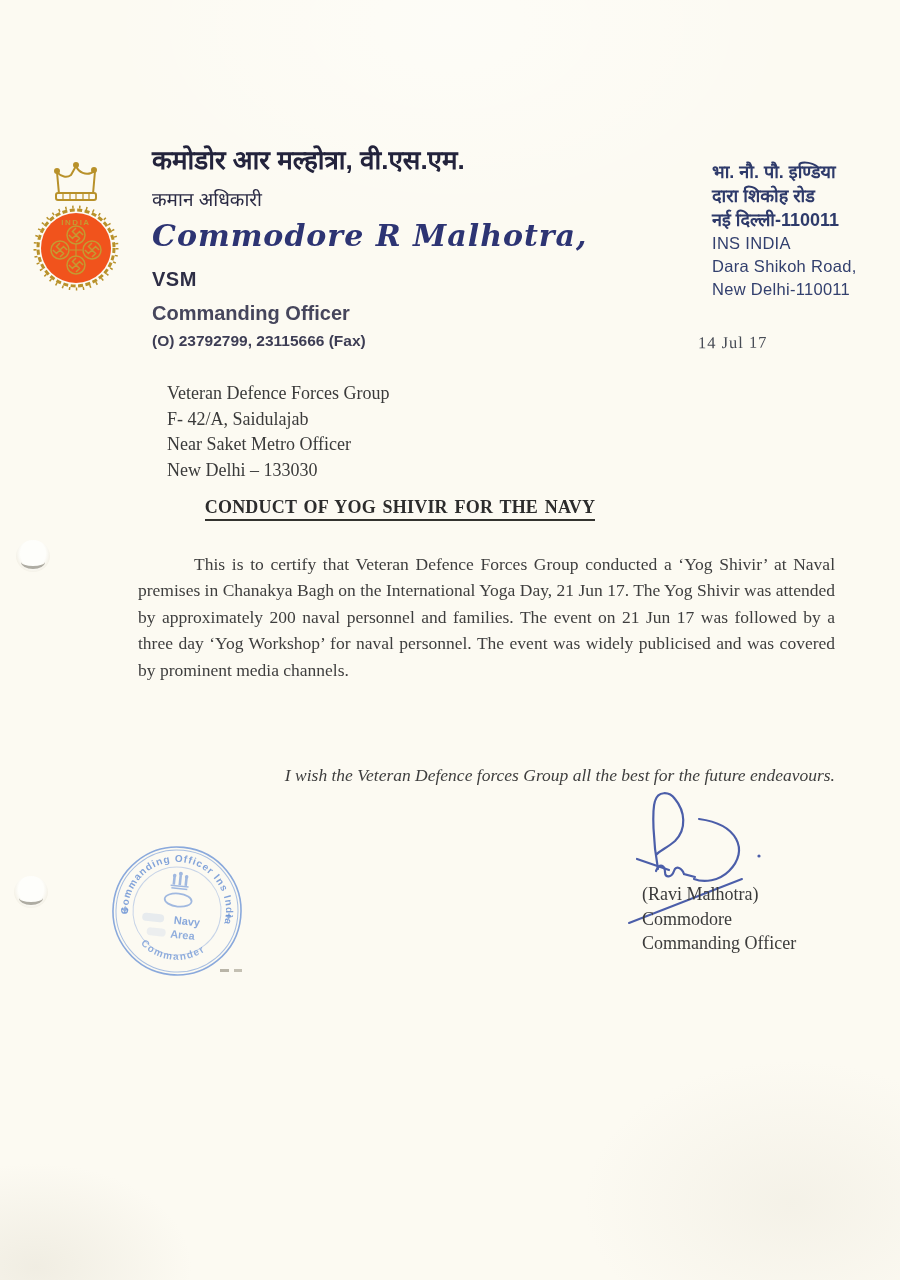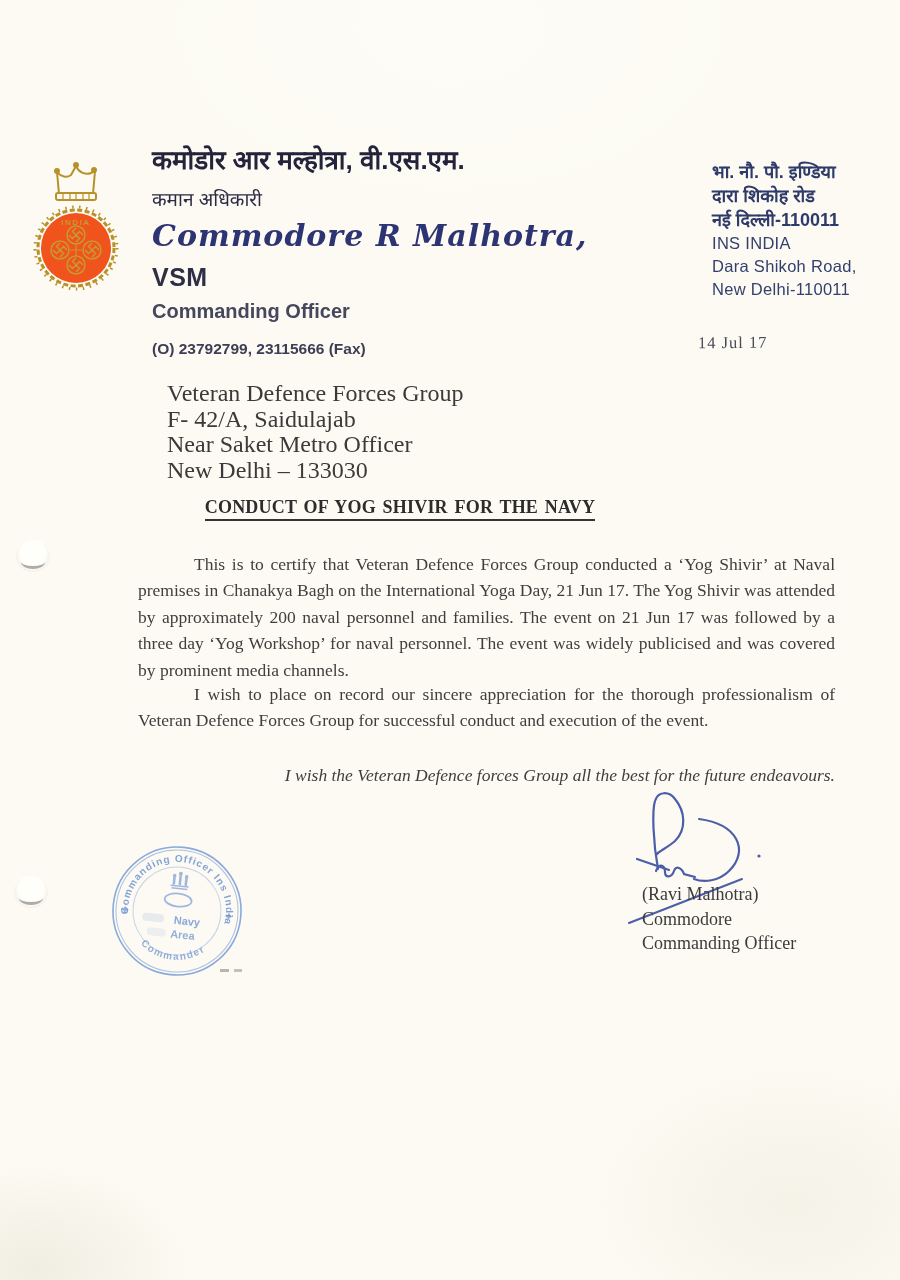--- a/index.html
+++ b/index.html
@@ -12,29 +12,29 @@
       #fcfaf2;
     font-family:"Liberation Serif", serif;color:#3d3d3d;
   }
   .abs{position:absolute;}
   
   .crest{left:26px;top:160px;width:100px;height:140px;}
   .lh-left{left:152px;top:144px;width:470px;}
   .lh-name-hindi{font-family:"Liberation Sans",sans-serif;font-size:26px;line-height:32px;color:#23233c;font-weight:600;}
   .lh-desig-hindi{font-family:"Liberation Sans",sans-serif;font-size:19px;line-height:28px;color:#2a2a44;margin-top:10px;}
   .lh-script{font-family:"DejaVu Serif",serif;font-style:italic;font-weight:700;font-size:30px;line-height:40px;color:#2d3473;letter-spacing:1px;margin-top:2px;}
-  .lh-script .vsm{font-family:"Liberation Sans",sans-serif;font-style:normal;font-size:25px;font-weight:700;color:#2e2e46;letter-spacing:.5px;}
+  .lh-script .vsm{font-family:"Liberation Sans",sans-serif;font-style:normal;font-size:20px;font-weight:700;color:#2e2e46;letter-spacing:.5px;}
   .lh-co{font-family:"Liberation Sans",sans-serif;font-weight:700;font-size:20px;line-height:26px;color:#46465c;margin-top:1px;}
-  .lh-phone{font-family:"Liberation Sans",sans-serif;font-weight:700;font-size:15.5px;line-height:24px;color:#3d3d54;margin-top:13px;}
+  .lh-phone{font-family:"Liberation Sans",sans-serif;font-weight:700;font-size:15.5px;line-height:24px;color:#3d3d54;margin-top:3px;}
   .lh-right{left:712px;top:160px;width:180px;font-family:"Liberation Sans",sans-serif;}
   .lh-right .hi{font-size:18px;line-height:24px;color:#2e3a6a;font-weight:600;}
   .lh-right .en{font-size:16.5px;line-height:23px;color:#33406e;letter-spacing:.3px;}
   
   .date{left:698px;top:333px;font-size:16.5px;color:#474b55;letter-spacing:1px;transform:rotate(-.5deg);}
-  .recipient{left:167px;top:381px;font-size:24px;line-height:25.5px;color:#3a3a3a;}
+  .recipient{left:167px;top:381px;font-size:18px;line-height:25.5px;color:#3a3a3a;}
   .subject-wrap{left:0;top:497px;width:800px;text-align:center;}
   .subject{display:inline-block;font-weight:700;font-size:18px;color:#2c2c2c;letter-spacing:.2px;word-spacing:2px;border-bottom:2px solid #33332f;padding-bottom:1px;}
   .para{left:138px;width:697px;font-size:17.5px;line-height:26.4px;color:#3e3e3e;text-align:justify;text-indent:56px;margin:0;}
   .p1{top:551px;}
   .p2{top:681px;}
   .p3{top:762px;text-align:right;font-style:italic;}
   
   .sig-svg{left:598px;top:790px;width:185px;height:145px;}
   .sig-block{left:642px;top:882px;font-size:18px;line-height:24.5px;color:#3b3b3b;}
   
@@ -114,21 +114,20 @@
     <div>F- 42/A, Saidulajab</div>
     <div>Near Saket Metro Officer</div>
     <div>New Delhi – 133030</div>
   </div>
 
   <div class="abs subject-wrap">
     <span class="subject">CONDUCT OF YOG SHIVIR FOR THE NAVY</span>
   </div>
 
   <p class="abs para p1">This is to certify that Veteran Defence Forces Group conducted a ‘Yog Shivir’ at Naval premises in Chanakya Bagh on the International Yoga Day, 21 Jun 17. The Yog Shivir was attended by approximately 200 naval personnel and families. The event on 21 Jun 17 was followed by a three day ‘Yog Workshop’ for naval personnel. The event was widely publicised and was covered by prominent media channels.</p>
-  <p class="abs para p2">I wish to place on record our sincere appreciation for the thorough professionalism of Veteran Defence Forces Group for successful conduct and execution of the event.</p>
   <p class="abs para p3">I wish the Veteran Defence forces Group all the best for the future endeavours.</p>
 
   <svg class="abs sig-svg" viewBox="0 0 185 145" xmlns="http://www.w3.org/2000/svg">
     <g stroke="#3d51a3" stroke-width="2.2" fill="none" stroke-linecap="round" opacity=".92">
       <path d="M60 79 C55 52 54 20 57 11 C60 1 71 1 77 9 C87 21 89 39 77 51 C69 58 61 61 58 65"></path>
       <path d="M39 69 L71 80"></path>
       <path d="M58 81 c4 -9 9 -5 9 1 c0 7 7 5 9 -1 c2 -6 8 -3 10 3 l11 3"></path>
       <path d="M101 29 C139 34 152 60 131 81 C121 91 106 93 96 89"></path>
       <path d="M144 89 L31 133" stroke-width="2"></path>
       <circle cx="161" cy="66" r="1.6" fill="#3d51a3" stroke="none"></circle>

